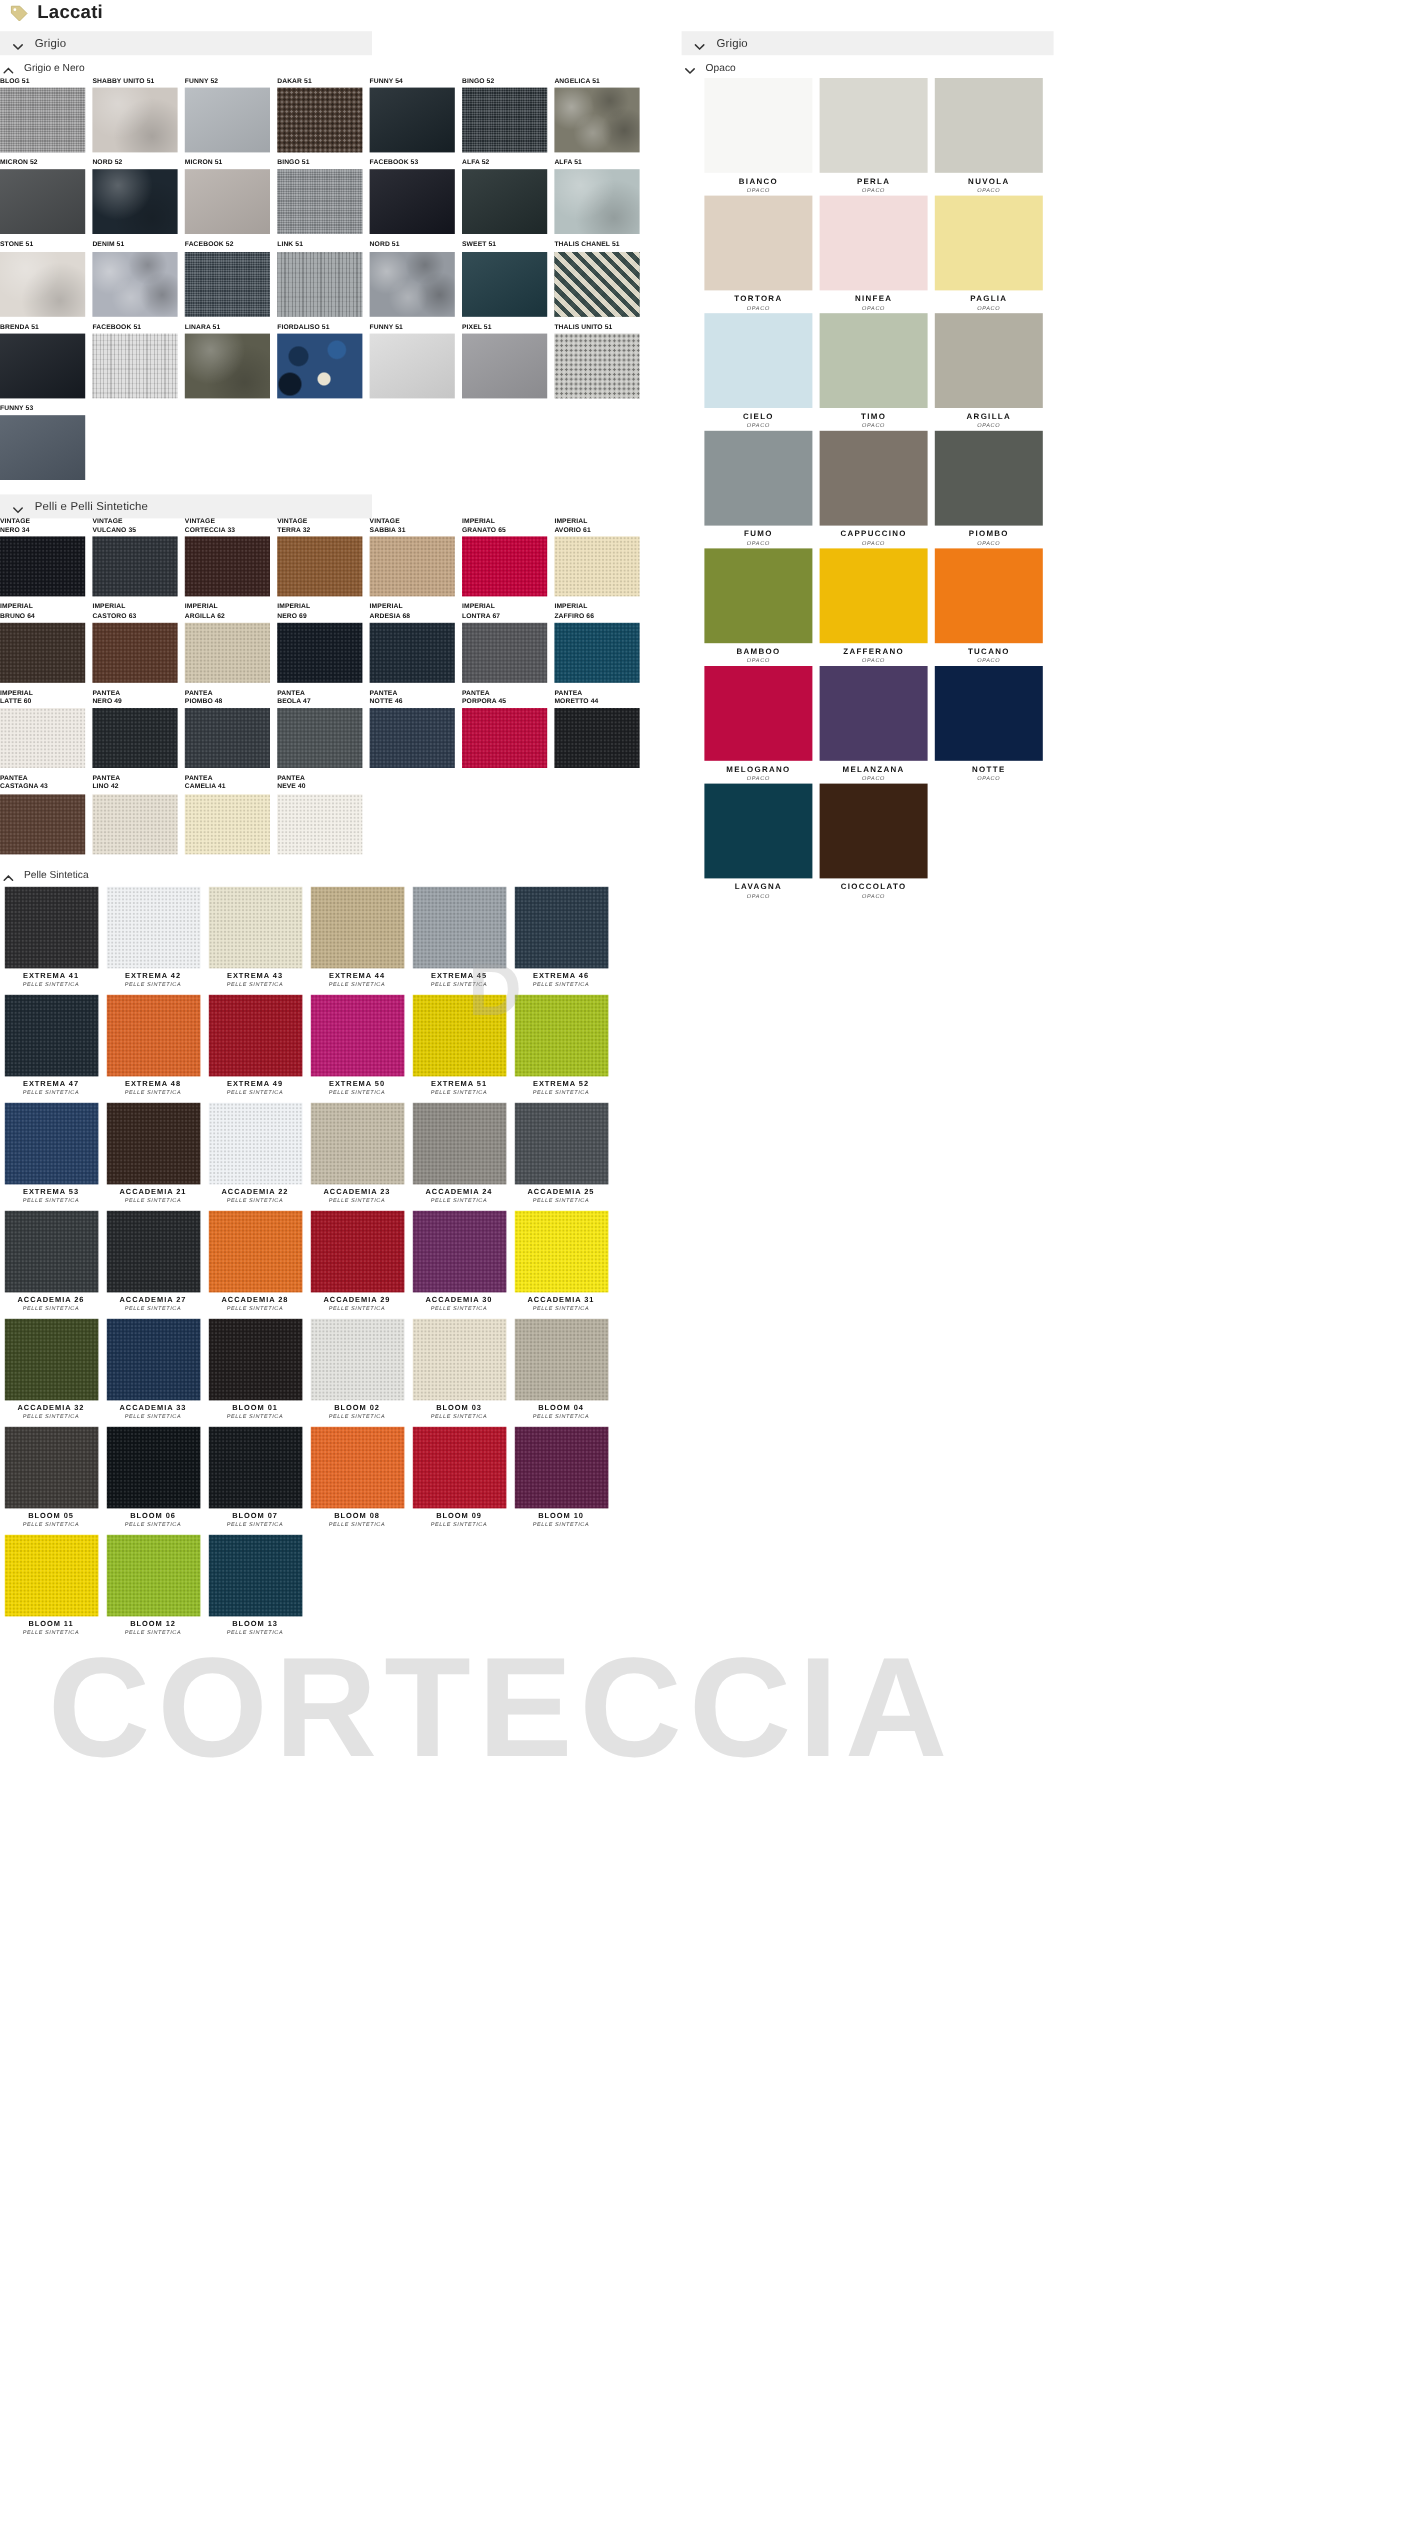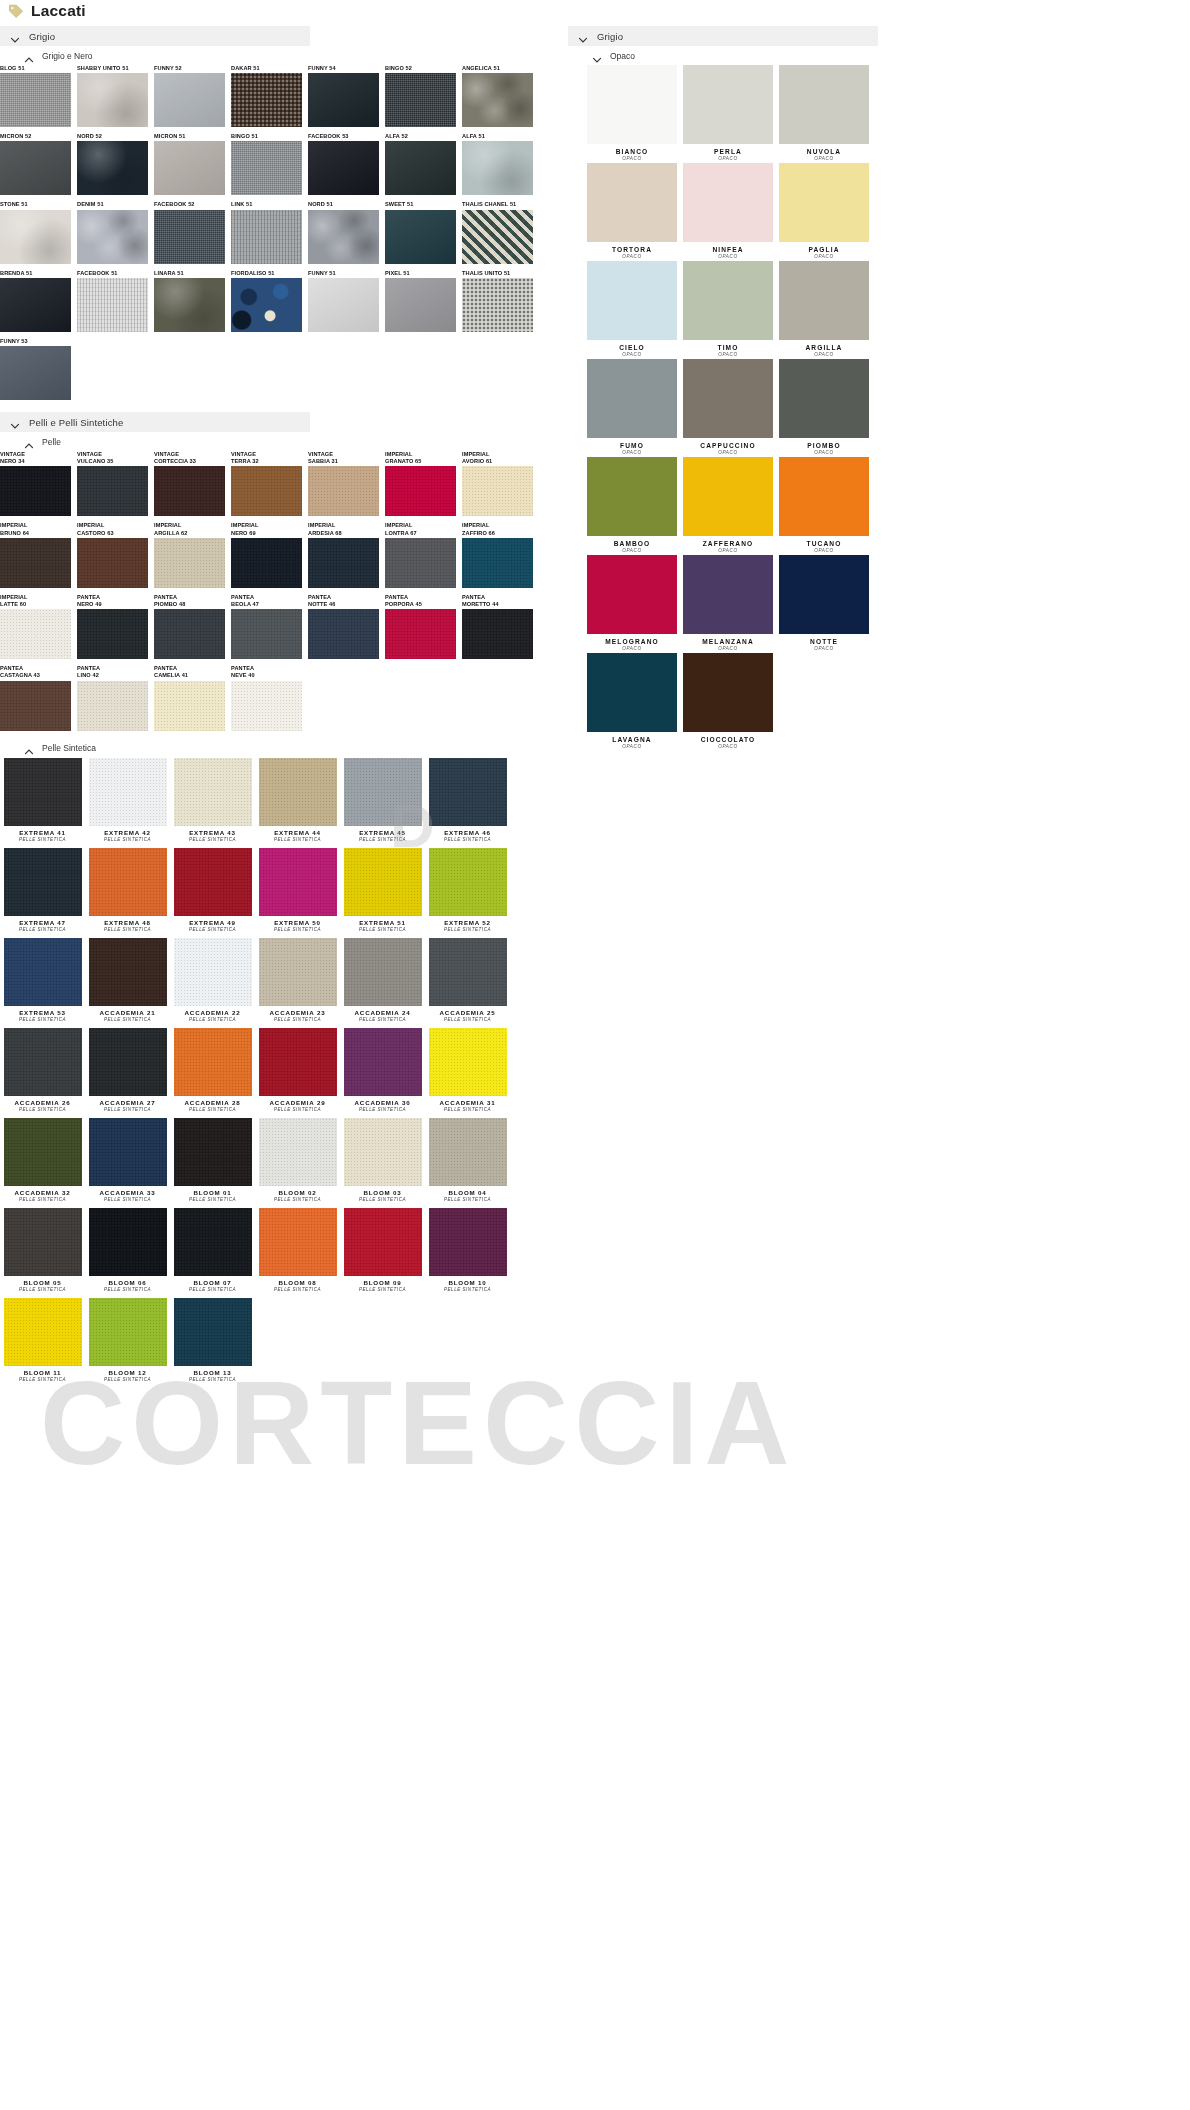--- a/index.html
+++ b/index.html
@@ -23,21 +23,21 @@
   .col-right { position:absolute; left:568px; top:0; width:622px; }
 
   
   .acc-bar {
     background:#f0f0f0; height:20px; display:flex; align-items:center;
     gap:9px; padding-left:10px; margin:0 0 0 0; width:310px;
   }
   .acc-label { font-size:9.5px; color:#333; letter-spacing:.15px; }
   .chev { width:10px; height:10px; flex:none; }
 
-  .sub-head { display:flex; align-items:center; gap:8px; padding-left:24px; height:19px; }
+  .sub-head { display:flex; align-items:center; gap:8px; padding-left:2px; height:19px; }
   .sub-label { font-size:8.5px; color:#333; }
 
   
   .grid { display:flex; flex-wrap:wrap; }
   .cell { width:77px; margin:0 0 6px 0; }
   .cell .lbl {
     font-size:5.6px; font-weight:bold; line-height:7.2px;
     color:#111; letter-spacing:.1px; text-transform:uppercase;
     white-space:pre-line; padding-bottom:1px;
   }
@@ -227,28 +227,20 @@
 
     <div class="acc-bar" style="margin-top:6px">
       <span class="chev">
         <svg viewBox="0 0 10 10" width="10" height="10">
             <path d="M1.5 3.4 5 6.9 8.5 3.4" fill="none" stroke="#333" stroke-width="1.2" stroke-linecap="round"></path>
           </svg>
       </span>
       <span class="acc-label">Pelli e Pelli Sintetiche</span>
     </div>
 
-    <div class="sub-head">
-      <span class="chev">
-        <svg viewBox="0 0 10 10" width="10" height="10">
-            <path d="M1.5 6.6 5 3.1 8.5 6.6" fill="none" stroke="#333" stroke-width="1.2" stroke-linecap="round"></path>
-          </svg>
-      </span>
-      <span class="sub-label">Pelle</span>
-    </div>
 
     <div class="grid" id="grid-pelle">
         <div class="cell lea">
           <div class="lbl">VINTAGE
 NERO 34</div>
                  <div class="sw" style="background: radial-gradient(rgba(0, 0, 0, 0.13) 30%, transparent 32%) 0px 0px / 3px 3px, radial-gradient(rgba(255, 255, 255, 0.11) 30%, transparent 32%) 1.5px 1.5px / 3px 3px, rgb(20, 22, 28);"></div>
         </div>
         <div class="cell lea">
           <div class="lbl">VINTAGE
 VULCANO 35</div>

